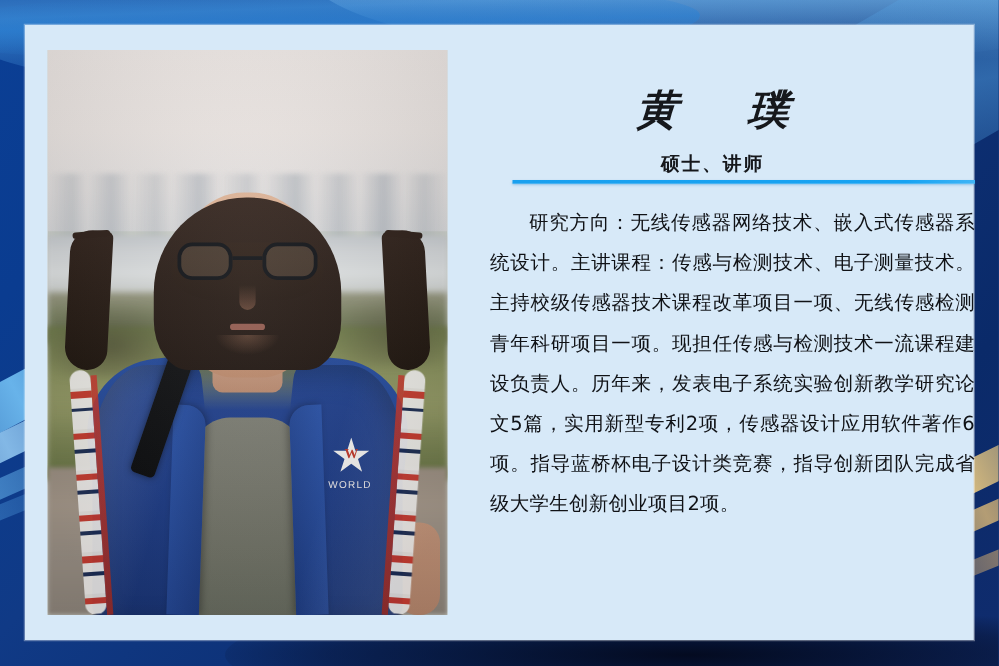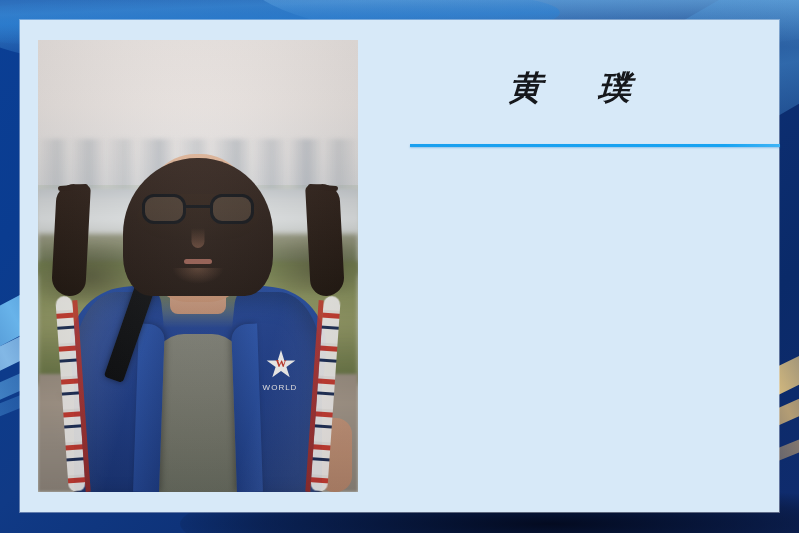--- a/index.html
+++ b/index.html
@@ -308,17 +308,19 @@
           <div class="mouth"></div>
           <div class="chin"></div>
         </div>
 
         <div class="photo-soft"></div>
       </div>
     </div>
 
     <div class="content">
       <div class="name">黄 璞</div>
+      <div class="role">硕士、讲师</div>
       <div class="divider"></div>
+      <div class="bio">研究方向：无线传感器网络技术、嵌入式传感器系统设计。主讲课程：传感与检测技术、电子测量技术。主持校级传感器技术课程改革项目一项、无线传感检测青年科研项目一项。现担任传感与检测技术一流课程建设负责人。历年来，发表电子系统实验创新教学研究论文5篇，实用新型专利2项，传感器设计应用软件著作6项。指导蓝桥杯电子设计类竞赛，指导创新团队完成省级大学生创新创业项目2项。</div>
     </div>
 
   </div>
 </div>
 
 </body></html>

